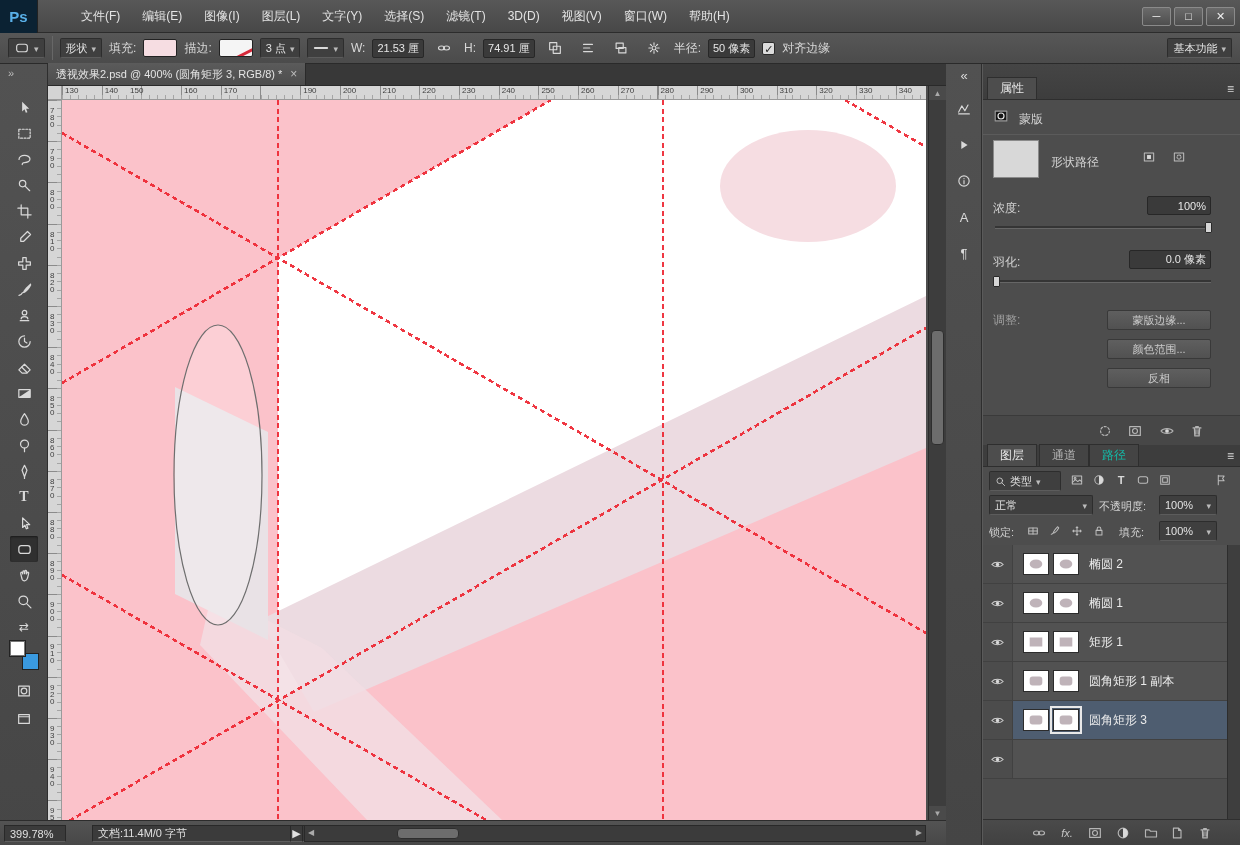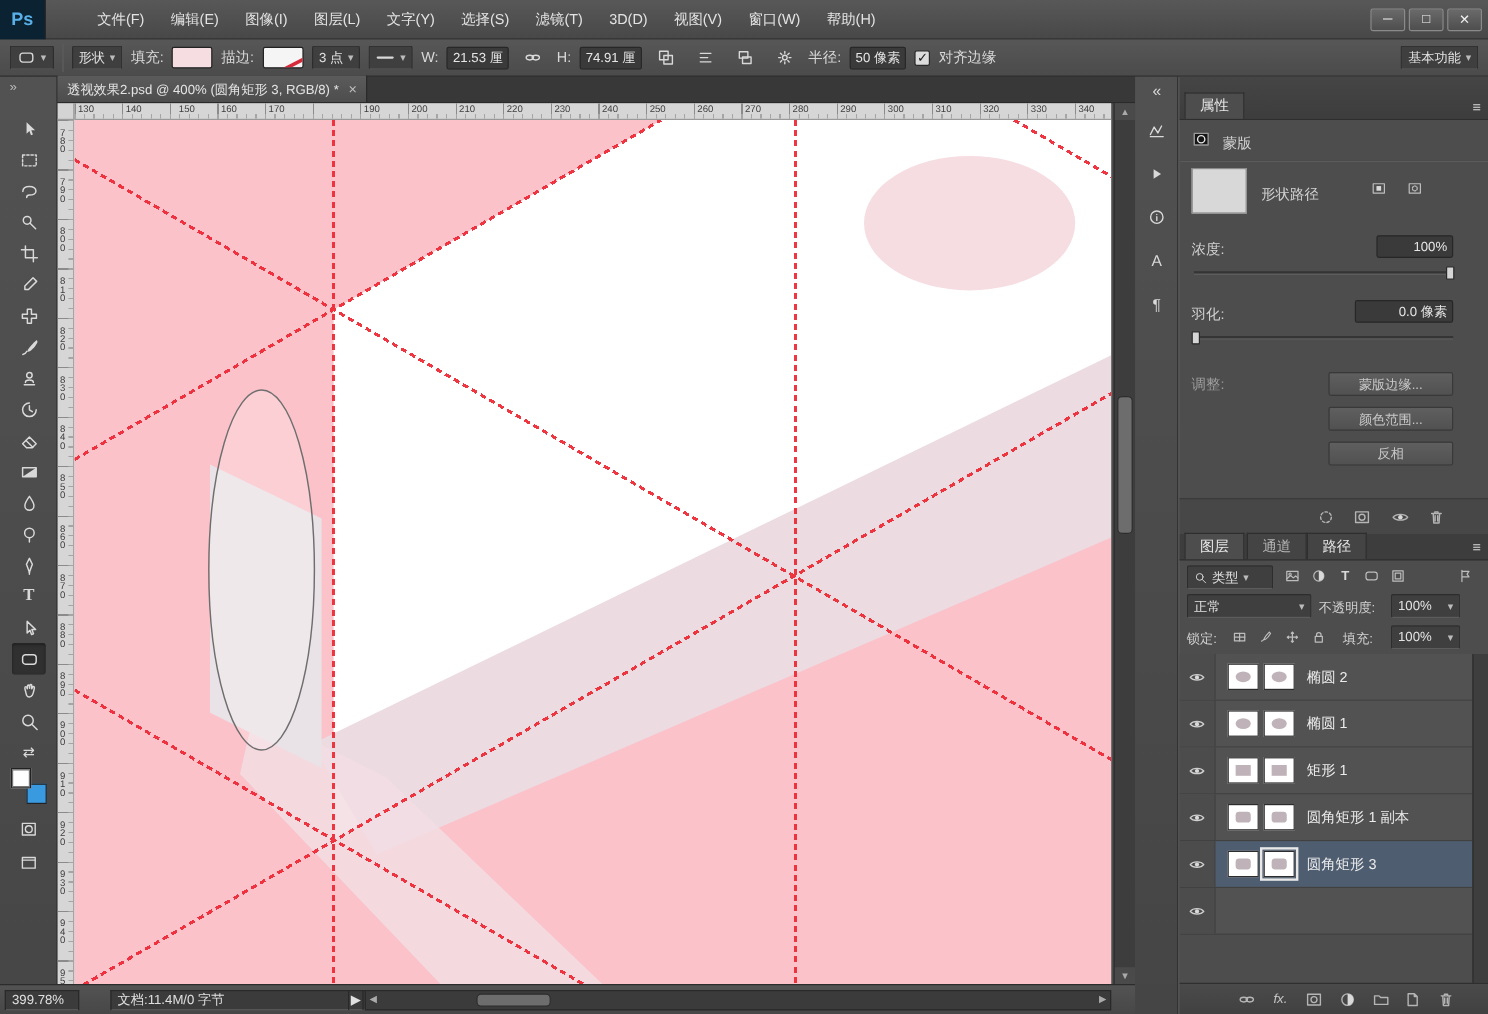--- a/index.html
+++ b/index.html
@@ -356,21 +356,21 @@
     </div>
   </div>
 
   <div id="ruler-corner" class="abs"></div>
   <div id="ruler-h" class="abs">
     <div class="major"></div>
       <div class="minor"></div>
     <div id="rhLabels" style="position:absolute;inset:0;">
         <span class="rh-num" style="left: 3px;">130</span>
         <span class="rh-num" style="left: 42.7px;">140</span>
-        <span class="rh-num" style="left: 87px;">150</span>
+        <span class="rh-num" style="left: 68px;">150</span>
         <span class="rh-num" style="left: 122.1px;">160</span>
         <span class="rh-num" style="left: 161.8px;">170</span>
         <span class="rh-num" style="left: 201.5px; margin-top: 28px;">180</span>
         <span class="rh-num" style="left: 241.2px;">190</span>
         <span class="rh-num" style="left: 280.9px;">200</span>
         <span class="rh-num" style="left: 320.6px;">210</span>
         <span class="rh-num" style="left: 360.3px;">220</span>
         <span class="rh-num" style="left: 400px;">230</span>
         <span class="rh-num" style="left: 439.7px;">240</span>
         <span class="rh-num" style="left: 479.4px;">250</span>
@@ -541,21 +541,21 @@
               <path d="M4.5,5.5 H13.5 M6,5.5 L6.5,14.5 H11.5 L12,5.5 M7.5,5.5 V4 H10.5 V5.5 M7.8,7.5 V12.5 M10.2,7.5 V12.5"></path>
             </svg>
           </span>
       </div>
     </div>
 
     <div id="layers" class="panel">
       <div class="panel-header" style="height:22px;background:#3d3d3d;">
         <div class="panel-tab" style="left:4px;">图层</div>
         <div class="panel-tab" style="left:56px;background:#444;color:#b5b5b5;">通道</div>
-        <div class="panel-tab" style="left:106px;background:#444;color:#e5e5e5;">路径</div>
+        <div class="panel-tab" style="left:106px;background:#444;color:#14b8a6;">路径</div>
         <span class="panel-menu"><span class="tglyph">≡</span></span>
       </div>
 
       <div class="combo abs" style="left:6px;top:26px;width:72px;">
         <svg class="ic" style="width:11px;height:11px;" viewBox="0 0 18 18">
             <circle cx="7.8" cy="7.8" r="4.6"></circle>
             <path d="M11.3,11.3 L15.8,15.8"></path>
           </svg>
         <span>类型</span>
           <span><span class="tglyph">▾</span></span>

